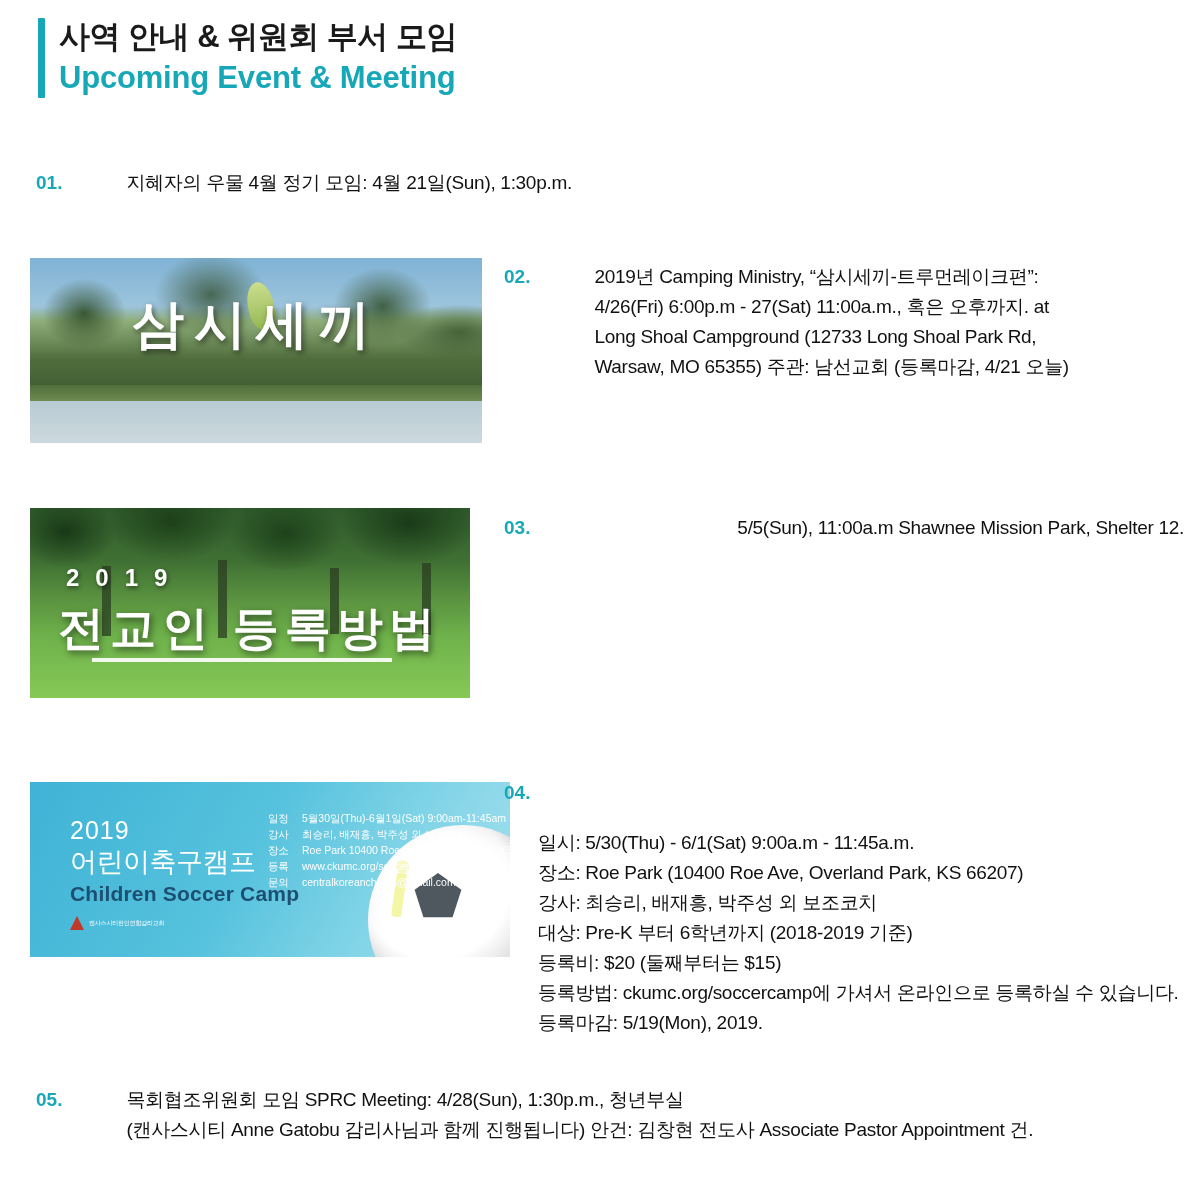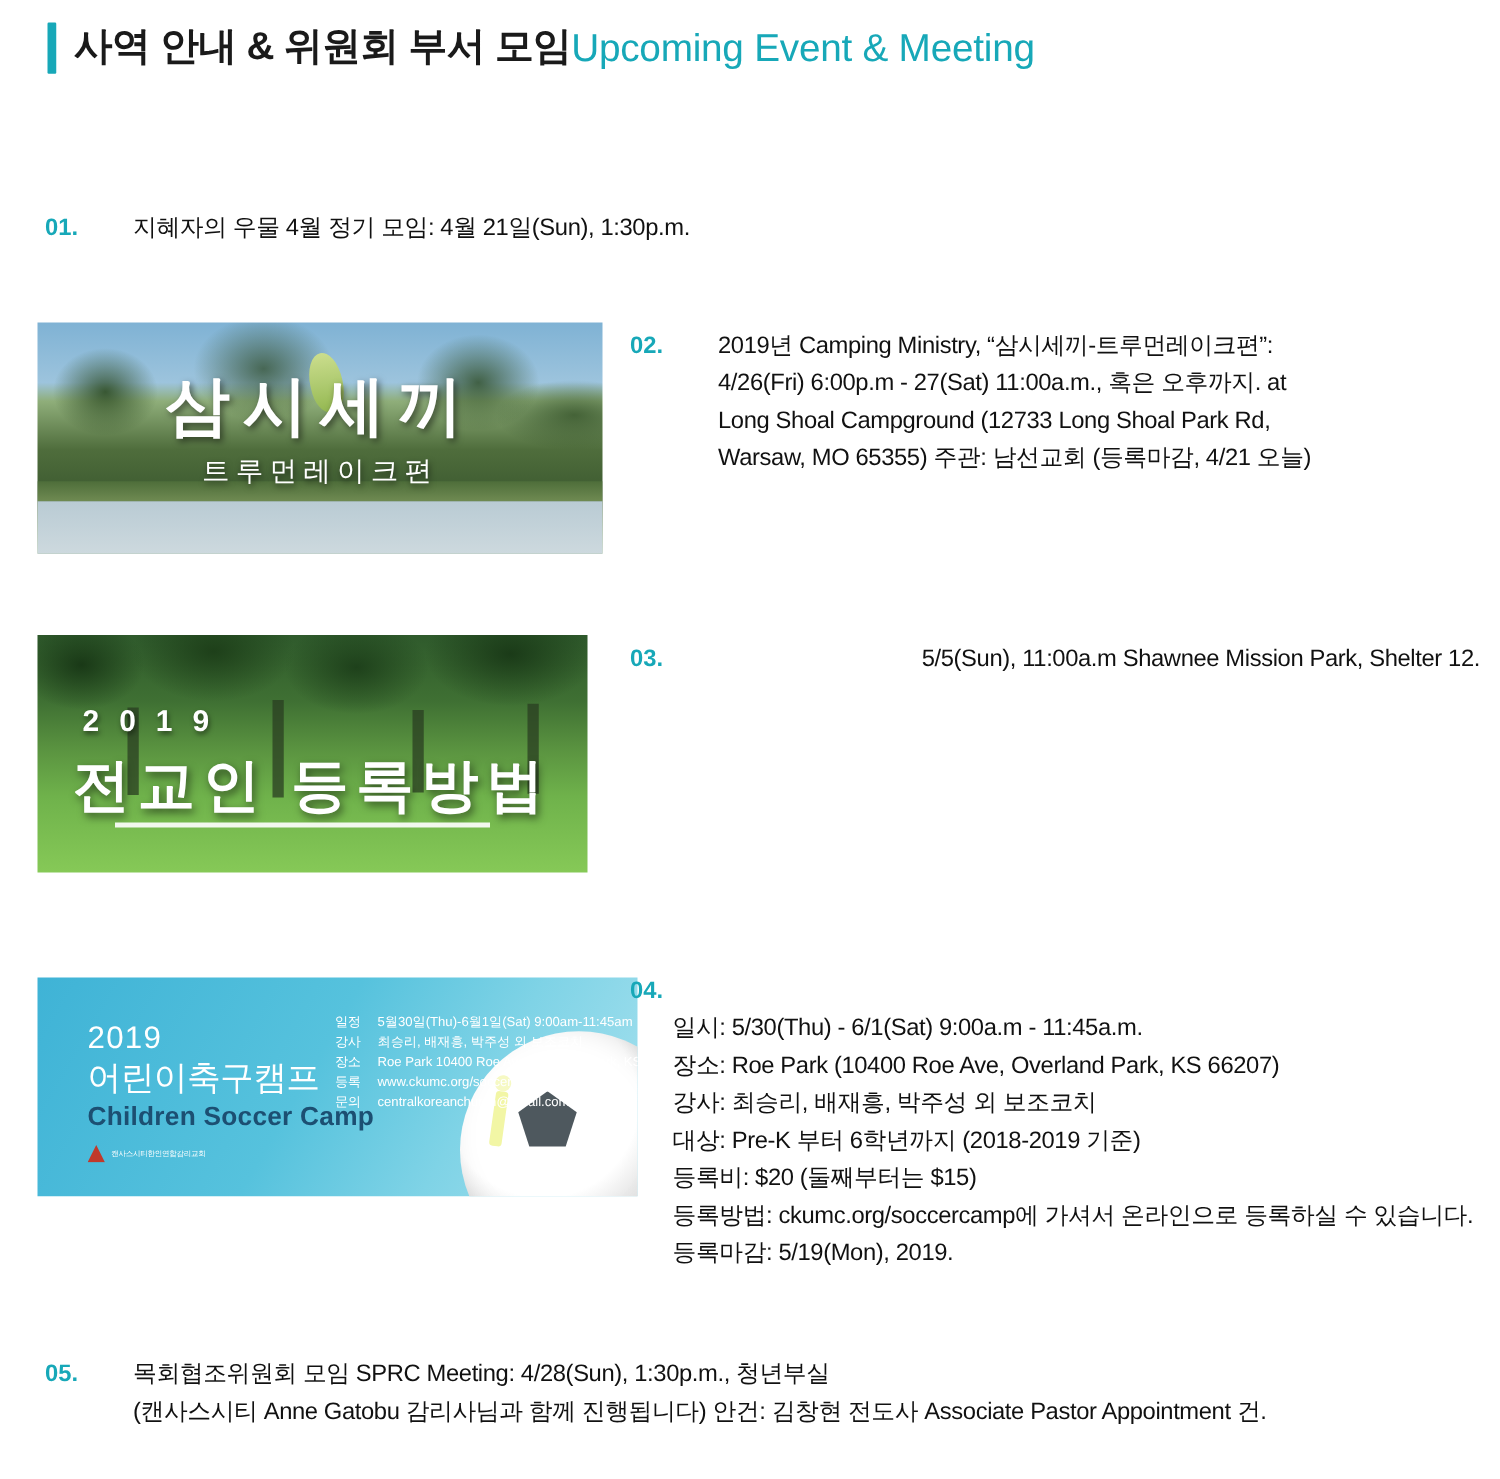--- a/index.html
+++ b/index.html
@@ -25,44 +25,45 @@
     align-items: stretch;
   }
   .header-bar {
     width: 7px;
     background: #17a8b8;
     margin-right: 14px;
     border-radius: 1px;
   }
   .header-texts {
     display: flex;
+    flex-direction: column;
     justify-content: center;
   }
   .title-ko {
     font-size: 31px;
     font-weight: bold;
     color: #1a1a1a;
     letter-spacing: -0.5px;
     line-height: 1.25;
   }
   .title-en {
     font-size: 31px;
-    font-weight: normal;
+    font-weight: bold;
     color: #17a8b8;
     letter-spacing: -0.2px;
     line-height: 1.25;
     margin-top: 2px;
-    text-align: center;
   }
 
   
   .item {
     position: absolute;
     display: flex;
     align-items: flex-start;
+    gap: 20px;
   }
   .num {
     color: #17a8b8;
     font-weight: bold;
     font-size: 19px;
     line-height: 30px;
     flex: 0 0 auto;
     margin-right: 10px;
   }
   .body-text {
@@ -328,21 +329,20 @@
     <div class="line">지혜자의 우물 4월 정기 모임: 4월 21일(Sun), 1:30p.m.</div>
   </div>
 </div>
 
 <div class="shot" id="img-camping">
   <div class="sky-trees"></div>
   <div class="shore"></div>
   <div class="lake"></div>
   <div class="veg-icon"></div>
   <div class="cap-main">삼시세끼</div>
-  <div class="cap-sub">트루먼레이크편</div>
 </div>
 
 <div class="item" id="item02">
   <div class="num">02.</div>
   <div class="body-text">
     <div class="line">2019년 Camping Ministry, “삼시세끼-트루먼레이크편”:</div>
     <div class="line">4/26(Fri) 6:00p.m - 27(Sat) 11:00a.m., 혹은 오후까지. at</div>
     <div class="line">Long Shoal Campground (12733 Long Shoal Park Rd,</div>
     <div class="line">Warsaw, MO 65355) 주관: 남선교회 (등록마감, 4/21 오늘)</div>
   </div>

